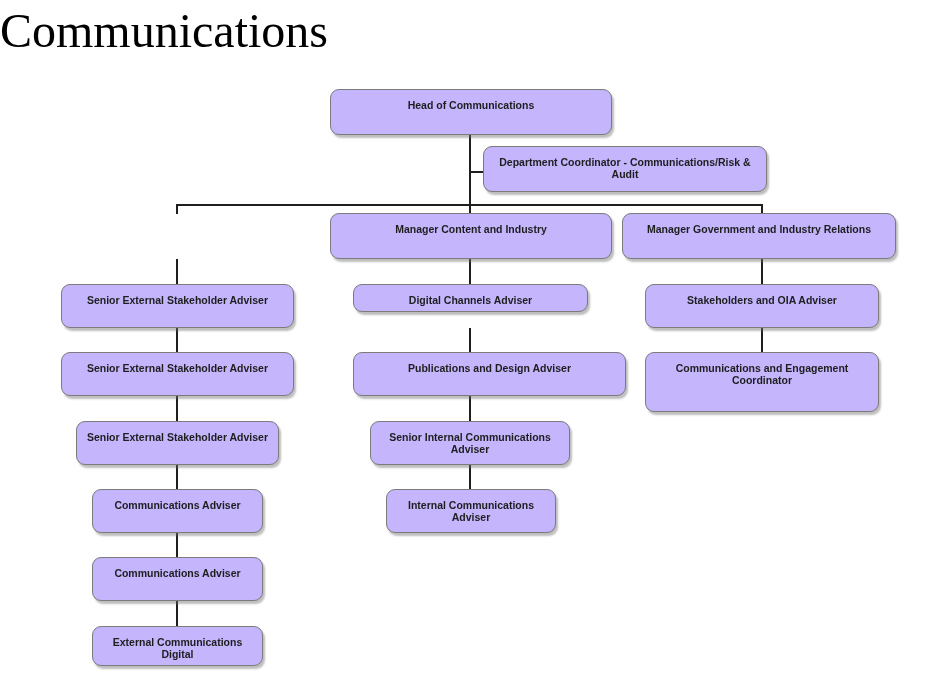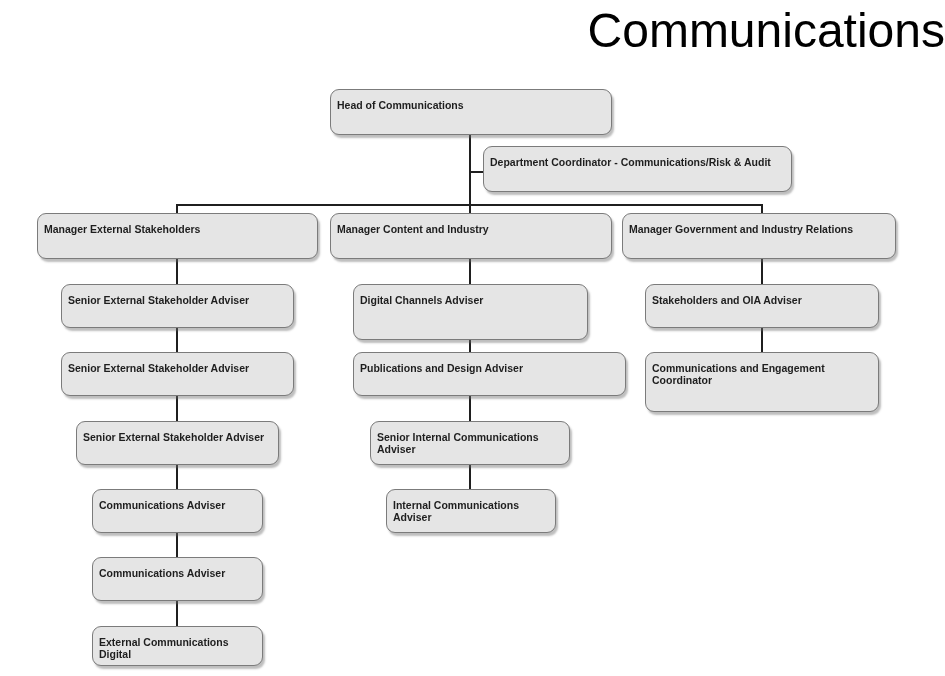--- a/index.html
+++ b/index.html
@@ -15,38 +15,39 @@
     overflow: hidden;
     font-family: "Liberation Sans", sans-serif;
   }
   .page-title {
     position: absolute;
     left: 0;
     top: 0;
     width: 945px;
     height: 62px;
     line-height: 62px;
-    text-align: right;
+    text-align: left;
     font-size: 48px;
     font-weight: 400;
     color: #000000;
     letter-spacing: 0px;
     margin: 0;
+    font-family: Liberation Serif, serif;
   }
   .node {
     position: absolute;
     box-sizing: border-box;
-    background: #e5e5e5;
+    background: #c4b5fd;
     border: 1.4px solid #7b7b7b;
     border-radius: 9px;
     box-shadow: 2px 3px 2px rgba(110,110,110,0.45);
     color: #1e1e1e;
     font-size: 10.5px;
     font-weight: 700;
-    text-align: left;
+    text-align: center;
     padding: 9px 6px 0 6px;
     z-index: 2;
     line-height: 1.15;
   }
   .conn {
     position: absolute;
     background: #1f1f1f;
     z-index: 1;
   }
 </style>
@@ -76,41 +77,40 @@
   <div class="conn" style="left:469px; top:259px; width:2px; height:26px;"></div>
   <div class="conn" style="left:469px; top:328px; width:2px; height:25px;"></div>
   <div class="conn" style="left:469px; top:396px; width:2px; height:26px;"></div>
   <div class="conn" style="left:469px; top:465px; width:2px; height:25px;"></div>
 
   <div class="conn" style="left:761px; top:259px; width:2px; height:26px;"></div>
   <div class="conn" style="left:761px; top:328px; width:2px; height:25px;"></div>
 
   <div class="node" style="left:330px; top:89px; width:282px; height:46px;">Head of Communications</div>
 
-  <div class="node" style="left:483px; top:146px; width:309px; height:46px;">Department Coordinator - Communications/Risk &amp; Audit</div>
+  <div class="node" style="left:483px; top:146px; width:284px; height:46px;">Department Coordinator - Communications/Risk &amp; Audit</div>
 
-  <div class="node" style="left:37px; top:213px; width:281px; height:46px;">Manager External Stakeholders</div>
 
   <div class="node" style="left:330px; top:213px; width:282px; height:46px;">Manager Content and Industry</div>
 
   <div class="node" style="left:622px; top:213px; width:274px; height:46px;">Manager Government and Industry Relations</div>
 
   <div class="node" style="left:61px; top:284px; width:233px; height:44px;">Senior External Stakeholder Adviser</div>
 
   <div class="node" style="left:61px; top:352px; width:233px; height:44px;">Senior External Stakeholder Adviser</div>
 
   <div class="node" style="left:76px; top:421px; width:203px; height:44px;">Senior External Stakeholder Adviser</div>
 
   <div class="node" style="left:92px; top:489px; width:171px; height:44px;">Communications Adviser</div>
 
   <div class="node" style="left:92px; top:557px; width:171px; height:44px;">Communications Adviser</div>
 
   <div class="node" style="left:92px; top:626px; width:171px; height:40px;">External Communications Digital</div>
 
-  <div class="node" style="left:353px; top:284px; width:235px; height:56px;">Digital Channels Adviser</div>
+  <div class="node" style="left:353px; top:284px; width:235px; height:28px;">Digital Channels Adviser</div>
 
   <div class="node" style="left:353px; top:352px; width:273px; height:44px;">Publications and Design Adviser</div>
 
   <div class="node" style="left:370px; top:421px; width:200px; height:44px;">Senior Internal Communications Adviser</div>
 
   <div class="node" style="left:386px; top:489px; width:170px; height:44px;">Internal Communications Adviser</div>
 
   <div class="node" style="left:645px; top:284px; width:234px; height:44px;">Stakeholders and OIA Adviser</div>
 
   <div class="node" style="left:645px; top:352px; width:234px; height:60px;">Communications and Engagement Coordinator</div>

